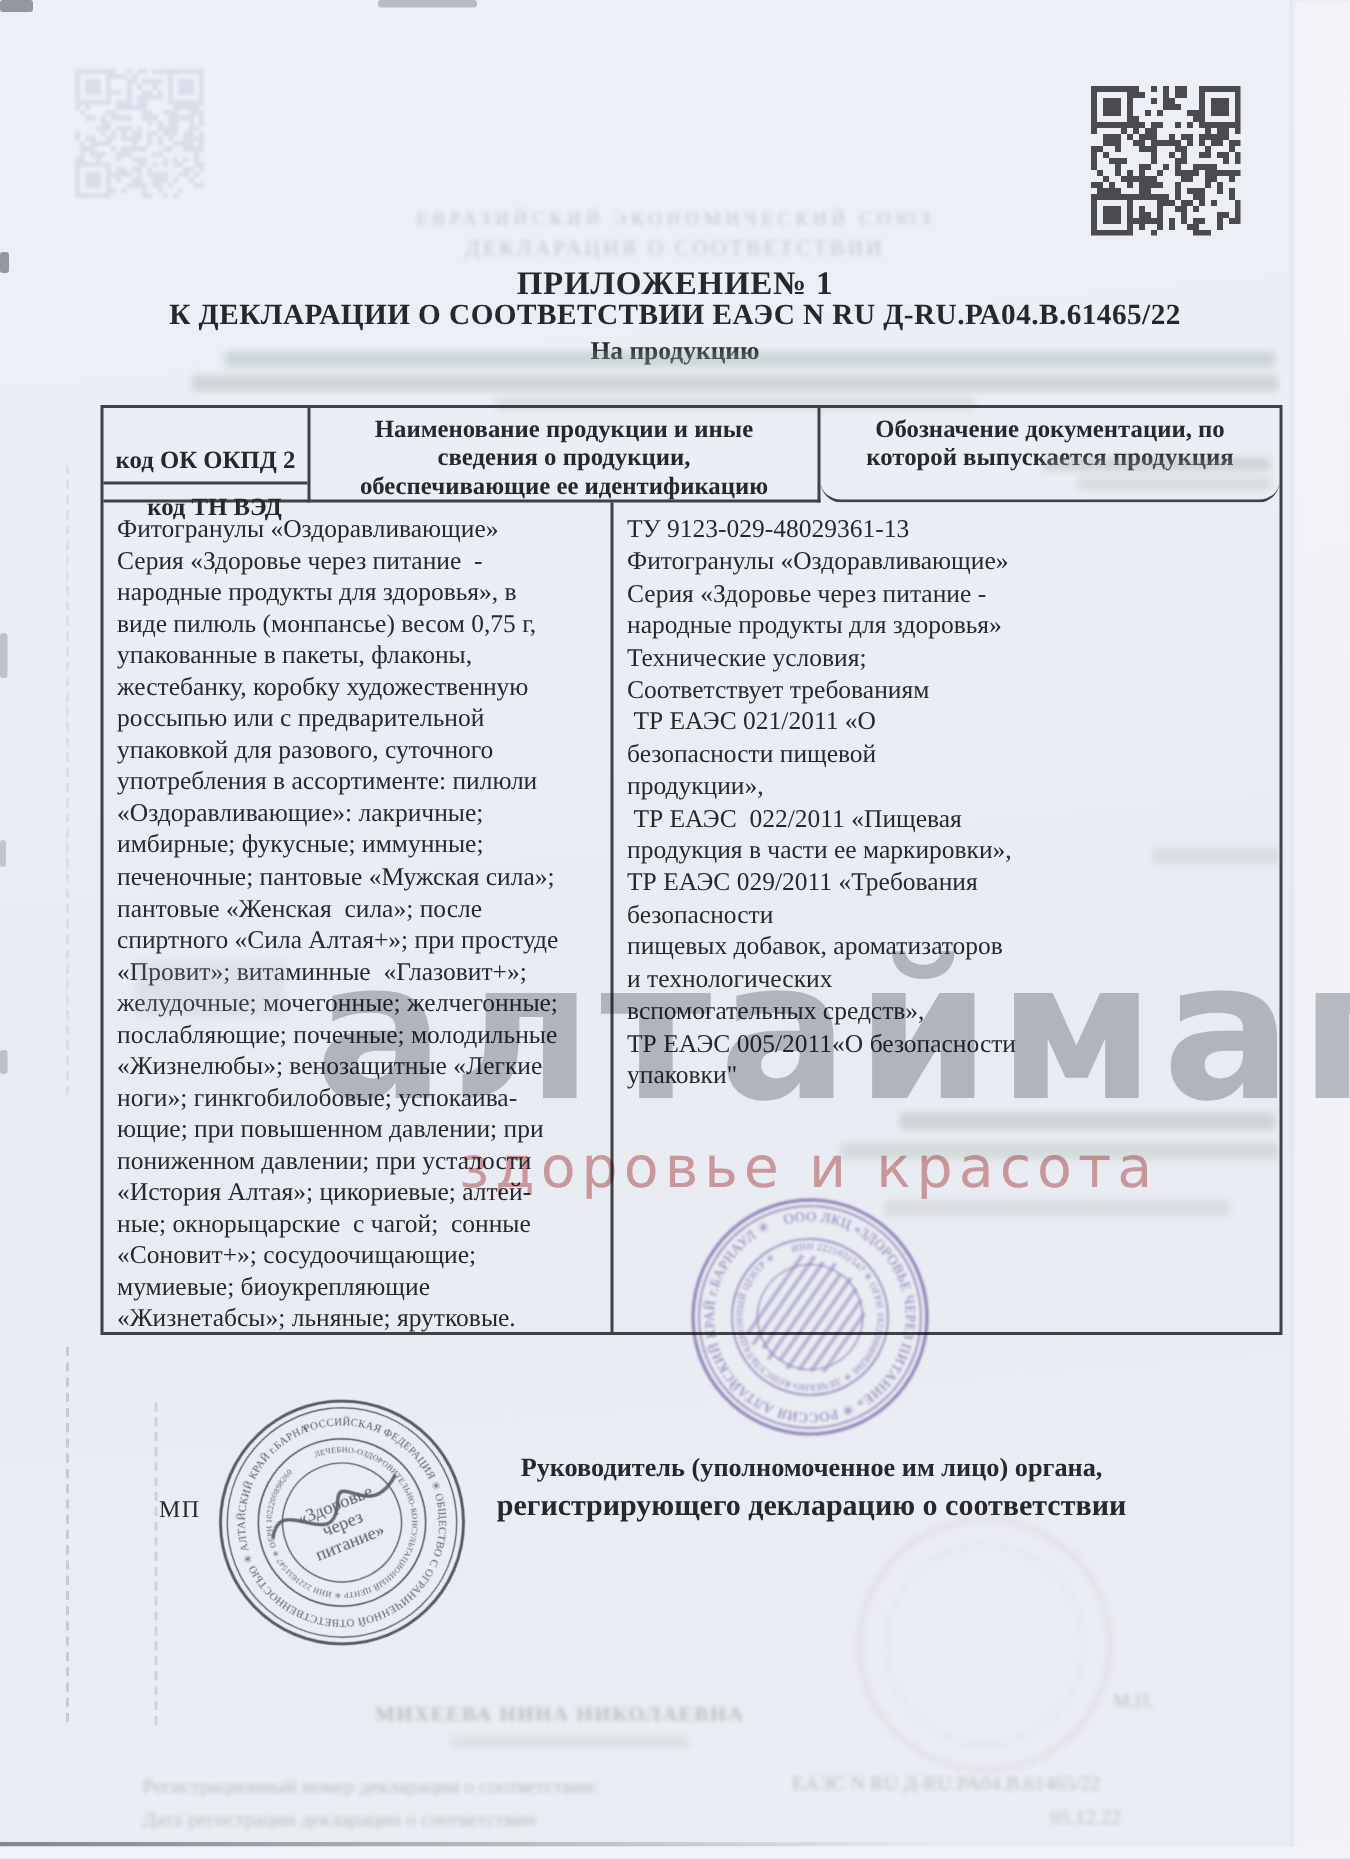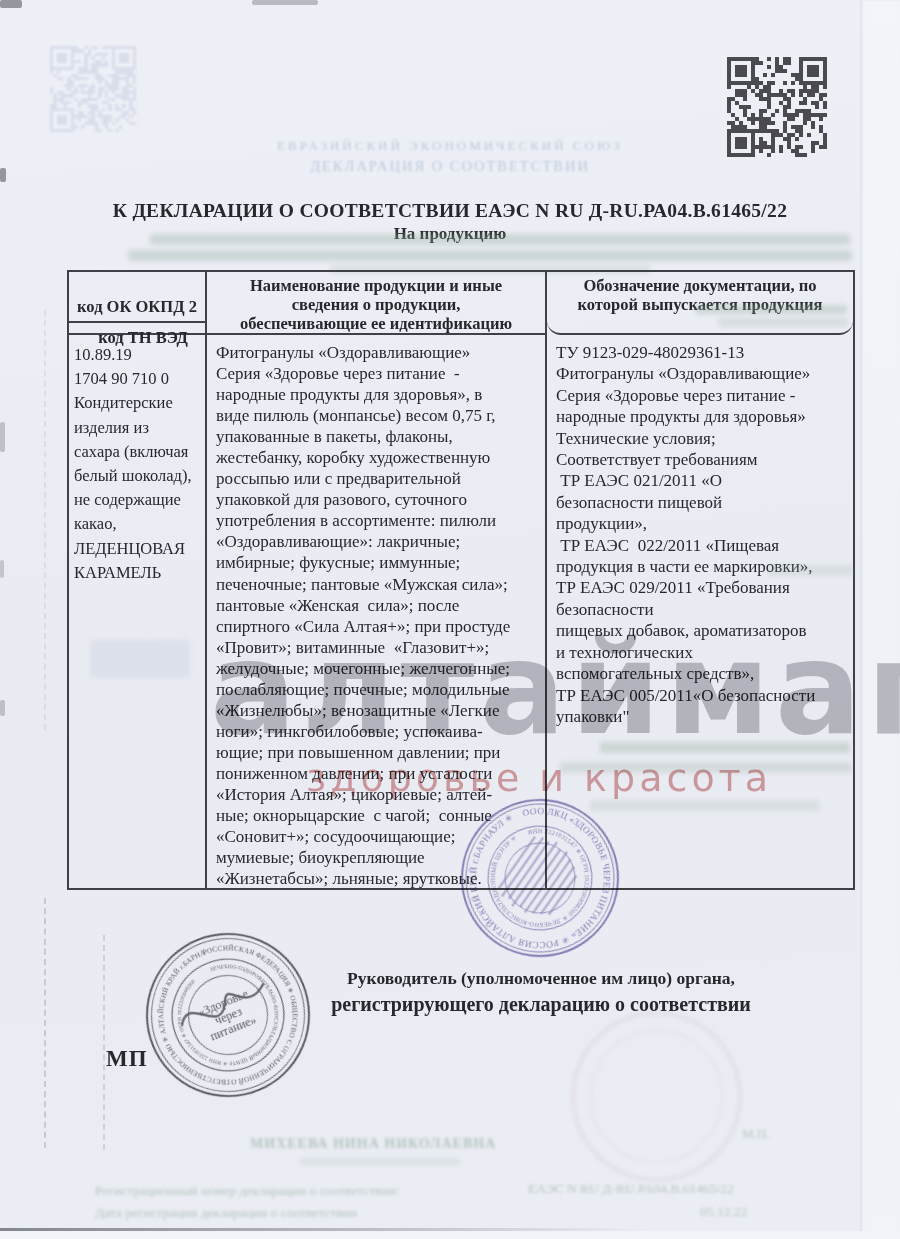--- a/index.html
+++ b/index.html
@@ -51,21 +51,21 @@
   .stamp text{fill:currentColor;font-family:"Liberation Serif","DejaVu Serif",serif;}
   #mpStamp{left:138px;top:925px;width:180px;height:180px;color:var(--stamp_gray,#4b4b55);
     filter:blur(.5px);opacity:.88;transform:rotate(-22deg);}
   #tblStamp{left:455px;top:793px;width:170px;height:170px;color:var(--stamp_purple,#7b6cb0);
     filter:blur(.55px);opacity:.82;transform:rotate(-15deg);}
   .faintStamp{left:572px;top:1012px;width:165px;height:165px;border:2px solid rgba(190,165,180,.33);
     border-radius:50%;filter:blur(2.2px);}
   .faintStamp .inner{position:absolute;left:16px;top:16px;right:16px;bottom:16px;
     border:1.5px solid rgba(190,165,180,.26);border-radius:50%;}
   
-  .mp-label{left:106px;top:998px;font-size:23px;font-weight:bold;letter-spacing:1px;margin-top:48px;}
+  .mp-label{left:106px;top:998px;font-size:16px;font-weight:normal;letter-spacing:1px;}
   .sig1{left:331px;top:968px;width:420px;text-align:center;font-size:17.5px;font-weight:bold;}
   .sig2{left:331px;top:993px;width:420px;text-align:center;font-size:20px;font-weight:bold;}
   
   .qr{position:absolute;shape-rendering:crispEdges;}
   #qrMain{left:727px;top:57px;width:100px;height:100px;opacity:.85;filter:blur(.3px);}
   #qrGhost{left:50px;top:46px;width:86px;height:86px;opacity:.5;filter:blur(1.1px);}
   
   .smudge{position:absolute;background:rgba(75,78,86,.55);border-radius:2px;}
   .right-strip{position:absolute;left:860px;top:0;width:40px;height:100%;
     background:rgba(250,250,255,.45);box-shadow:inset 2px 0 3px rgba(160,165,185,.22);}
@@ -90,20 +90,21 @@
       <path d="M0 0h1v1h-1zM1 0h1v1h-1zM2 0h1v1h-1zM3 0h1v1h-1zM4 0h1v1h-1zM5 0h1v1h-1zM6 0h1v1h-1zM7 0h1v1h-1zM10 0h1v1h-1zM12 0h1v1h-1zM13 0h1v1h-1zM15 0h1v1h-1zM16 0h1v1h-1zM17 0h1v1h-1zM18 0h1v1h-1zM19 0h1v1h-1zM20 0h1v1h-1zM21 0h1v1h-1zM22 0h1v1h-1zM23 0h1v1h-1zM24 0h1v1h-1zM0 1h1v1h-1zM6 1h1v1h-1zM7 1h1v1h-1zM8 1h1v1h-1zM9 1h1v1h-1zM11 1h1v1h-1zM18 1h1v1h-1zM24 1h1v1h-1zM0 2h1v1h-1zM2 2h1v1h-1zM3 2h1v1h-1zM4 2h1v1h-1zM6 2h1v1h-1zM10 2h1v1h-1zM11 2h1v1h-1zM13 2h1v1h-1zM14 2h1v1h-1zM15 2h1v1h-1zM16 2h1v1h-1zM18 2h1v1h-1zM20 2h1v1h-1zM21 2h1v1h-1zM22 2h1v1h-1zM24 2h1v1h-1zM0 3h1v1h-1zM2 3h1v1h-1zM3 3h1v1h-1zM4 3h1v1h-1zM6 3h1v1h-1zM10 3h1v1h-1zM12 3h1v1h-1zM15 3h1v1h-1zM18 3h1v1h-1zM20 3h1v1h-1zM21 3h1v1h-1zM22 3h1v1h-1zM24 3h1v1h-1zM0 4h1v1h-1zM2 4h1v1h-1zM3 4h1v1h-1zM4 4h1v1h-1zM6 4h1v1h-1zM7 4h1v1h-1zM8 4h1v1h-1zM10 4h1v1h-1zM13 4h1v1h-1zM14 4h1v1h-1zM16 4h1v1h-1zM18 4h1v1h-1zM20 4h1v1h-1zM21 4h1v1h-1zM22 4h1v1h-1zM24 4h1v1h-1zM0 5h1v1h-1zM6 5h1v1h-1zM10 5h1v1h-1zM12 5h1v1h-1zM13 5h1v1h-1zM14 5h1v1h-1zM15 5h1v1h-1zM16 5h1v1h-1zM18 5h1v1h-1zM24 5h1v1h-1zM0 6h1v1h-1zM1 6h1v1h-1zM2 6h1v1h-1zM3 6h1v1h-1zM4 6h1v1h-1zM5 6h1v1h-1zM6 6h1v1h-1zM8 6h1v1h-1zM9 6h1v1h-1zM10 6h1v1h-1zM12 6h1v1h-1zM13 6h1v1h-1zM18 6h1v1h-1zM19 6h1v1h-1zM20 6h1v1h-1zM21 6h1v1h-1zM22 6h1v1h-1zM23 6h1v1h-1zM24 6h1v1h-1zM0 7h1v1h-1zM2 7h1v1h-1zM8 7h1v1h-1zM9 7h1v1h-1zM10 7h1v1h-1zM11 7h1v1h-1zM12 7h1v1h-1zM13 7h1v1h-1zM19 7h1v1h-1zM20 7h1v1h-1zM21 7h1v1h-1zM22 7h1v1h-1zM23 7h1v1h-1zM1 8h1v1h-1zM6 8h1v1h-1zM7 8h1v1h-1zM13 8h1v1h-1zM14 8h1v1h-1zM17 8h1v1h-1zM18 8h1v1h-1zM19 8h1v1h-1zM22 8h1v1h-1zM23 8h1v1h-1zM24 8h1v1h-1zM2 9h1v1h-1zM3 9h1v1h-1zM5 9h1v1h-1zM7 9h1v1h-1zM8 9h1v1h-1zM9 9h1v1h-1zM10 9h1v1h-1zM13 9h1v1h-1zM14 9h1v1h-1zM15 9h1v1h-1zM18 9h1v1h-1zM19 9h1v1h-1zM20 9h1v1h-1zM21 9h1v1h-1zM22 9h1v1h-1zM24 9h1v1h-1zM5 10h1v1h-1zM6 10h1v1h-1zM14 10h1v1h-1zM16 10h1v1h-1zM18 10h1v1h-1zM19 10h1v1h-1zM22 10h1v1h-1zM24 10h1v1h-1zM4 11h1v1h-1zM5 11h1v1h-1zM6 11h1v1h-1zM8 11h1v1h-1zM9 11h1v1h-1zM10 11h1v1h-1zM12 11h1v1h-1zM16 11h1v1h-1zM17 11h1v1h-1zM18 11h1v1h-1zM19 11h1v1h-1zM22 11h1v1h-1zM23 11h1v1h-1zM0 12h1v1h-1zM5 12h1v1h-1zM7 12h1v1h-1zM9 12h1v1h-1zM11 12h1v1h-1zM12 12h1v1h-1zM14 12h1v1h-1zM15 12h1v1h-1zM17 12h1v1h-1zM18 12h1v1h-1zM19 12h1v1h-1zM21 12h1v1h-1zM22 12h1v1h-1zM24 12h1v1h-1zM0 13h1v1h-1zM2 13h1v1h-1zM3 13h1v1h-1zM6 13h1v1h-1zM7 13h1v1h-1zM9 13h1v1h-1zM10 13h1v1h-1zM11 13h1v1h-1zM12 13h1v1h-1zM14 13h1v1h-1zM16 13h1v1h-1zM18 13h1v1h-1zM21 13h1v1h-1zM22 13h1v1h-1zM23 13h1v1h-1zM24 13h1v1h-1zM1 14h1v1h-1zM3 14h1v1h-1zM4 14h1v1h-1zM5 14h1v1h-1zM6 14h1v1h-1zM11 14h1v1h-1zM14 14h1v1h-1zM16 14h1v1h-1zM19 14h1v1h-1zM20 14h1v1h-1zM21 14h1v1h-1zM22 14h1v1h-1zM24 14h1v1h-1zM1 15h1v1h-1zM2 15h1v1h-1zM3 15h1v1h-1zM7 15h1v1h-1zM9 15h1v1h-1zM10 15h1v1h-1zM11 15h1v1h-1zM12 15h1v1h-1zM13 15h1v1h-1zM17 15h1v1h-1zM18 15h1v1h-1zM21 15h1v1h-1zM22 15h1v1h-1zM23 15h1v1h-1zM24 15h1v1h-1zM1 16h1v1h-1zM3 16h1v1h-1zM4 16h1v1h-1zM5 16h1v1h-1zM8 16h1v1h-1zM9 16h1v1h-1zM10 16h1v1h-1zM15 16h1v1h-1zM16 16h1v1h-1zM23 16h1v1h-1zM0 17h1v1h-1zM1 17h1v1h-1zM4 17h1v1h-1zM8 17h1v1h-1zM11 17h1v1h-1zM12 17h1v1h-1zM13 17h1v1h-1zM17 17h1v1h-1zM19 17h1v1h-1zM21 17h1v1h-1zM23 17h1v1h-1zM0 18h1v1h-1zM1 18h1v1h-1zM2 18h1v1h-1zM3 18h1v1h-1zM4 18h1v1h-1zM5 18h1v1h-1zM6 18h1v1h-1zM12 18h1v1h-1zM13 18h1v1h-1zM15 18h1v1h-1zM17 18h1v1h-1zM19 18h1v1h-1zM20 18h1v1h-1zM23 18h1v1h-1zM24 18h1v1h-1zM0 19h1v1h-1zM6 19h1v1h-1zM8 19h1v1h-1zM9 19h1v1h-1zM11 19h1v1h-1zM12 19h1v1h-1zM14 19h1v1h-1zM21 19h1v1h-1zM22 19h1v1h-1zM24 19h1v1h-1zM0 20h1v1h-1zM2 20h1v1h-1zM3 20h1v1h-1zM4 20h1v1h-1zM6 20h1v1h-1zM7 20h1v1h-1zM8 20h1v1h-1zM9 20h1v1h-1zM10 20h1v1h-1zM12 20h1v1h-1zM14 20h1v1h-1zM15 20h1v1h-1zM16 20h1v1h-1zM17 20h1v1h-1zM20 20h1v1h-1zM21 20h1v1h-1zM23 20h1v1h-1zM0 21h1v1h-1zM2 21h1v1h-1zM3 21h1v1h-1zM4 21h1v1h-1zM6 21h1v1h-1zM8 21h1v1h-1zM11 21h1v1h-1zM12 21h1v1h-1zM15 21h1v1h-1zM16 21h1v1h-1zM17 21h1v1h-1zM19 21h1v1h-1zM22 21h1v1h-1zM0 22h1v1h-1zM2 22h1v1h-1zM3 22h1v1h-1zM4 22h1v1h-1zM6 22h1v1h-1zM10 22h1v1h-1zM11 22h1v1h-1zM12 22h1v1h-1zM13 22h1v1h-1zM15 22h1v1h-1zM16 22h1v1h-1zM18 22h1v1h-1zM23 22h1v1h-1zM24 22h1v1h-1zM0 23h1v1h-1zM6 23h1v1h-1zM7 23h1v1h-1zM9 23h1v1h-1zM13 23h1v1h-1zM16 23h1v1h-1zM20 23h1v1h-1zM0 24h1v1h-1zM1 24h1v1h-1zM2 24h1v1h-1zM3 24h1v1h-1zM4 24h1v1h-1zM5 24h1v1h-1zM6 24h1v1h-1zM13 24h1v1h-1zM14 24h1v1h-1zM17 24h1v1h-1zM19 24h1v1h-1z" fill="#c7cddf"></path>
     </svg>
 
   <div class="abs ctr ghost" style="top:138px;font-size:13px;letter-spacing:3px;">ЕВРАЗИЙСКИЙ ЭКОНОМИЧЕСКИЙ СОЮЗ</div>
   <div class="abs ctr ghost" style="top:158px;font-size:14.5px;letter-spacing:2px;">ДЕКЛАРАЦИЯ О СООТВЕТСТВИИ</div>
 
   <svg id="qrMain" class="qr" viewBox="0 0 25 25">
       <path d="M0 0h1v1h-1zM1 0h1v1h-1zM2 0h1v1h-1zM3 0h1v1h-1zM4 0h1v1h-1zM5 0h1v1h-1zM6 0h1v1h-1zM7 0h1v1h-1zM10 0h1v1h-1zM12 0h1v1h-1zM14 0h1v1h-1zM15 0h1v1h-1zM18 0h1v1h-1zM19 0h1v1h-1zM20 0h1v1h-1zM21 0h1v1h-1zM22 0h1v1h-1zM23 0h1v1h-1zM24 0h1v1h-1zM0 1h1v1h-1zM6 1h1v1h-1zM7 1h1v1h-1zM8 1h1v1h-1zM12 1h1v1h-1zM14 1h1v1h-1zM15 1h1v1h-1zM18 1h1v1h-1zM24 1h1v1h-1zM0 2h1v1h-1zM2 2h1v1h-1zM3 2h1v1h-1zM4 2h1v1h-1zM6 2h1v1h-1zM10 2h1v1h-1zM12 2h1v1h-1zM13 2h1v1h-1zM18 2h1v1h-1zM20 2h1v1h-1zM21 2h1v1h-1zM22 2h1v1h-1zM24 2h1v1h-1zM0 3h1v1h-1zM2 3h1v1h-1zM3 3h1v1h-1zM4 3h1v1h-1zM6 3h1v1h-1zM12 3h1v1h-1zM13 3h1v1h-1zM14 3h1v1h-1zM18 3h1v1h-1zM20 3h1v1h-1zM21 3h1v1h-1zM22 3h1v1h-1zM24 3h1v1h-1zM0 4h1v1h-1zM2 4h1v1h-1zM3 4h1v1h-1zM4 4h1v1h-1zM6 4h1v1h-1zM9 4h1v1h-1zM11 4h1v1h-1zM16 4h1v1h-1zM17 4h1v1h-1zM18 4h1v1h-1zM20 4h1v1h-1zM21 4h1v1h-1zM22 4h1v1h-1zM24 4h1v1h-1zM0 5h1v1h-1zM6 5h1v1h-1zM7 5h1v1h-1zM17 5h1v1h-1zM18 5h1v1h-1zM24 5h1v1h-1zM0 6h1v1h-1zM1 6h1v1h-1zM2 6h1v1h-1zM3 6h1v1h-1zM4 6h1v1h-1zM5 6h1v1h-1zM6 6h1v1h-1zM7 6h1v1h-1zM8 6h1v1h-1zM10 6h1v1h-1zM11 6h1v1h-1zM14 6h1v1h-1zM16 6h1v1h-1zM18 6h1v1h-1zM19 6h1v1h-1zM20 6h1v1h-1zM21 6h1v1h-1zM22 6h1v1h-1zM23 6h1v1h-1zM24 6h1v1h-1zM0 7h1v1h-1zM5 7h1v1h-1zM7 7h1v1h-1zM9 7h1v1h-1zM10 7h1v1h-1zM19 7h1v1h-1zM21 7h1v1h-1zM22 7h1v1h-1zM24 7h1v1h-1zM2 8h1v1h-1zM3 8h1v1h-1zM4 8h1v1h-1zM6 8h1v1h-1zM8 8h1v1h-1zM9 8h1v1h-1zM10 8h1v1h-1zM13 8h1v1h-1zM15 8h1v1h-1zM16 8h1v1h-1zM18 8h1v1h-1zM19 8h1v1h-1zM20 8h1v1h-1zM21 8h1v1h-1zM22 8h1v1h-1zM2 9h1v1h-1zM3 9h1v1h-1zM4 9h1v1h-1zM7 9h1v1h-1zM8 9h1v1h-1zM10 9h1v1h-1zM11 9h1v1h-1zM12 9h1v1h-1zM13 9h1v1h-1zM14 9h1v1h-1zM16 9h1v1h-1zM18 9h1v1h-1zM20 9h1v1h-1zM21 9h1v1h-1zM23 9h1v1h-1zM24 9h1v1h-1zM0 10h1v1h-1zM1 10h1v1h-1zM4 10h1v1h-1zM8 10h1v1h-1zM9 10h1v1h-1zM10 10h1v1h-1zM14 10h1v1h-1zM15 10h1v1h-1zM19 10h1v1h-1zM23 10h1v1h-1zM0 11h1v1h-1zM2 11h1v1h-1zM10 11h1v1h-1zM13 11h1v1h-1zM15 11h1v1h-1zM18 11h1v1h-1zM19 11h1v1h-1zM21 11h1v1h-1zM22 11h1v1h-1zM24 11h1v1h-1zM0 12h1v1h-1zM3 12h1v1h-1zM4 12h1v1h-1zM5 12h1v1h-1zM10 12h1v1h-1zM14 12h1v1h-1zM15 12h1v1h-1zM22 12h1v1h-1zM24 12h1v1h-1zM0 13h1v1h-1zM4 13h1v1h-1zM8 13h1v1h-1zM9 13h1v1h-1zM12 13h1v1h-1zM14 13h1v1h-1zM17 13h1v1h-1zM18 13h1v1h-1zM19 13h1v1h-1zM20 13h1v1h-1zM1 14h1v1h-1zM4 14h1v1h-1zM6 14h1v1h-1zM8 14h1v1h-1zM11 14h1v1h-1zM14 14h1v1h-1zM15 14h1v1h-1zM16 14h1v1h-1zM17 14h1v1h-1zM19 14h1v1h-1zM20 14h1v1h-1zM21 14h1v1h-1zM22 14h1v1h-1zM23 14h1v1h-1zM24 14h1v1h-1zM2 15h1v1h-1zM5 15h1v1h-1zM6 15h1v1h-1zM7 15h1v1h-1zM8 15h1v1h-1zM9 15h1v1h-1zM10 15h1v1h-1zM15 15h1v1h-1zM16 15h1v1h-1zM19 15h1v1h-1zM20 15h1v1h-1zM23 15h1v1h-1zM0 16h1v1h-1zM1 16h1v1h-1zM3 16h1v1h-1zM6 16h1v1h-1zM8 16h1v1h-1zM9 16h1v1h-1zM10 16h1v1h-1zM11 16h1v1h-1zM14 16h1v1h-1zM19 16h1v1h-1zM21 16h1v1h-1zM1 17h1v1h-1zM2 17h1v1h-1zM3 17h1v1h-1zM4 17h1v1h-1zM8 17h1v1h-1zM9 17h1v1h-1zM14 17h1v1h-1zM16 17h1v1h-1zM17 17h1v1h-1zM18 17h1v1h-1zM21 17h1v1h-1zM23 17h1v1h-1zM0 18h1v1h-1zM1 18h1v1h-1zM2 18h1v1h-1zM3 18h1v1h-1zM4 18h1v1h-1zM5 18h1v1h-1zM6 18h1v1h-1zM7 18h1v1h-1zM8 18h1v1h-1zM9 18h1v1h-1zM10 18h1v1h-1zM11 18h1v1h-1zM12 18h1v1h-1zM14 18h1v1h-1zM17 18h1v1h-1zM18 18h1v1h-1zM23 18h1v1h-1zM0 19h1v1h-1zM6 19h1v1h-1zM11 19h1v1h-1zM12 19h1v1h-1zM13 19h1v1h-1zM15 19h1v1h-1zM16 19h1v1h-1zM18 19h1v1h-1zM20 19h1v1h-1zM24 19h1v1h-1zM0 20h1v1h-1zM2 20h1v1h-1zM3 20h1v1h-1zM4 20h1v1h-1zM6 20h1v1h-1zM8 20h1v1h-1zM11 20h1v1h-1zM14 20h1v1h-1zM15 20h1v1h-1zM17 20h1v1h-1zM24 20h1v1h-1zM0 21h1v1h-1zM2 21h1v1h-1zM3 21h1v1h-1zM4 21h1v1h-1zM6 21h1v1h-1zM8 21h1v1h-1zM9 21h1v1h-1zM11 21h1v1h-1zM15 21h1v1h-1zM21 21h1v1h-1zM22 21h1v1h-1zM24 21h1v1h-1zM0 22h1v1h-1zM2 22h1v1h-1zM3 22h1v1h-1zM4 22h1v1h-1zM6 22h1v1h-1zM7 22h1v1h-1zM8 22h1v1h-1zM9 22h1v1h-1zM10 22h1v1h-1zM11 22h1v1h-1zM13 22h1v1h-1zM15 22h1v1h-1zM17 22h1v1h-1zM18 22h1v1h-1zM21 22h1v1h-1zM23 22h1v1h-1zM24 22h1v1h-1zM0 23h1v1h-1zM6 23h1v1h-1zM8 23h1v1h-1zM11 23h1v1h-1zM13 23h1v1h-1zM16 23h1v1h-1zM17 23h1v1h-1zM21 23h1v1h-1zM0 24h1v1h-1zM1 24h1v1h-1zM2 24h1v1h-1zM3 24h1v1h-1zM4 24h1v1h-1zM5 24h1v1h-1zM6 24h1v1h-1zM10 24h1v1h-1zM17 24h1v1h-1zM18 24h1v1h-1zM19 24h1v1h-1z" fill="#2f2f33"></path>
     </svg>
 
+  <div class="abs ctr t1">ПРИЛОЖЕНИЕ№ 1</div>
   <div class="abs ctr t2">К ДЕКЛАРАЦИИ О СООТВЕТСТВИИ ЕАЭС N RU Д-RU.РА04.В.61465/22</div>
   <div class="abs ctr t3">На продукцию</div>
 
   <div class="g-stripe" style="left:150px;top:234px;width:700px;height:11px;"></div>
   <div class="g-stripe" style="left:128px;top:250px;width:724px;height:11px;"></div>
   <div class="g-stripe" style="left:330px;top:265px;width:320px;height:9px;opacity:.6;"></div>
 
   <div class="tbl">
     <div class="tr head">
       <div class="c c1">
@@ -112,30 +113,20 @@
           <div class="c1b">код ТН ВЭД</div>
         </div>
       </div>
       <div class="c c2">Наименование продукции и иные
 сведения о продукции,
 обеспечивающие ее идентификацию</div>
       <div class="c c3">Обозначение документации, по
 которой выпускается продукция</div>
     </div>
     <div class="tr bodyrow">
-      <div class="c c1">10.89.19
-1704 90 710 0
-Кондитерские
-изделия из
-сахара (включая
-белый шоколад),
-не содержащие
-какао,
-ЛЕДЕНЦОВАЯ
-КАРАМЕЛЬ</div>
       <div class="c c2">Фитогранулы «Оздоравливающие»
 Серия «Здоровье через питание  -
 народные продукты для здоровья», в
 виде пилюль (монпансье) весом 0,75 г,
 упакованные в пакеты, флаконы,
 жестебанку, коробку художественную
 россыпью или с предварительной
 упаковкой для разового, суточного
 употребления в ассортименте: пилюли
 «Оздоравливающие»: лакричные;

